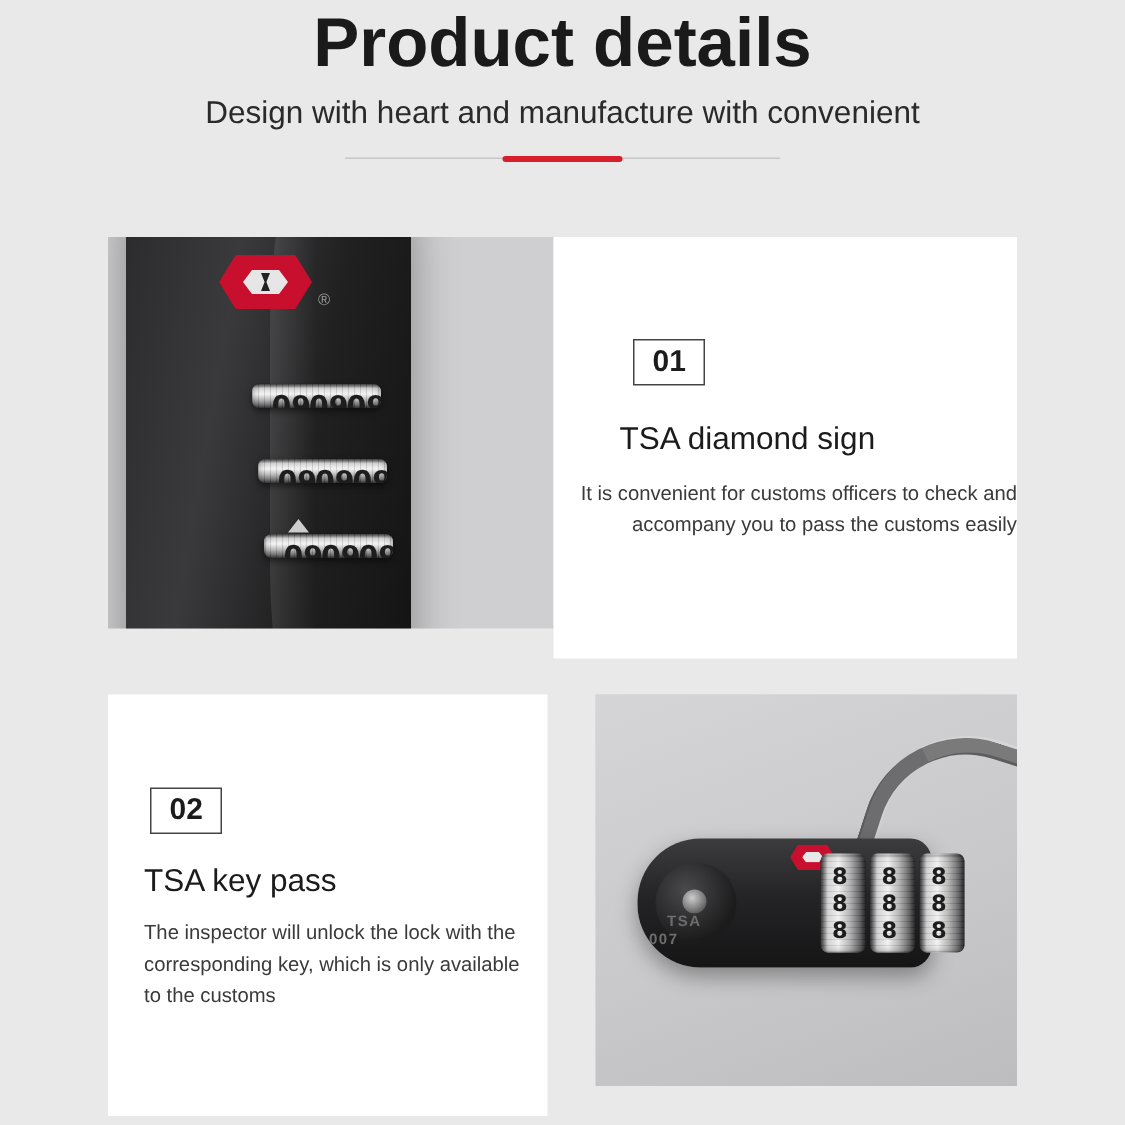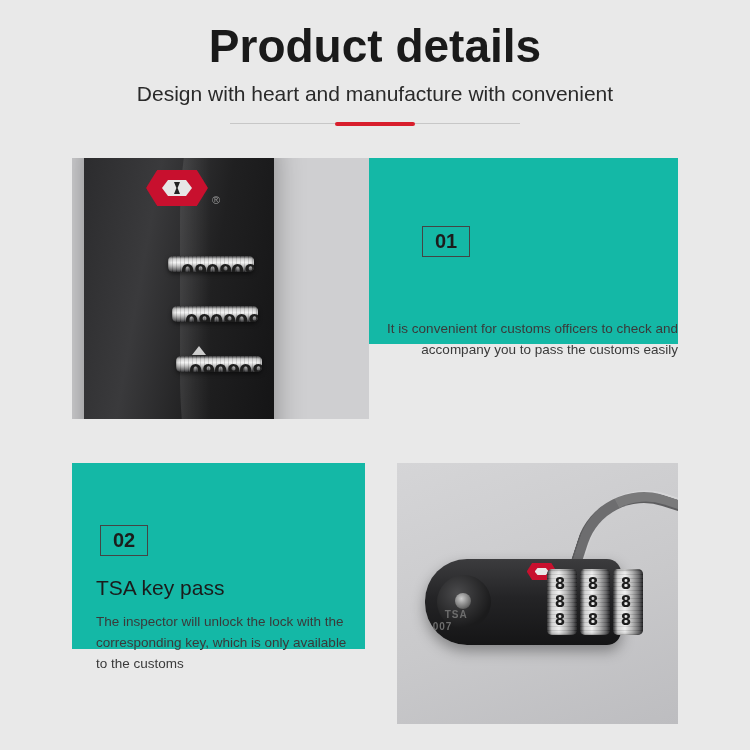--- a/index.html
+++ b/index.html
@@ -16,21 +16,20 @@
   .page {
     position: relative;
     width: 750px;
     height: 750px;
     background: #e9e9e9;
   }
 
   
   .header {
     text-align: center;
-    padding-top: 18px;
   }
   .header h1 {
     margin: 0;
     font-size: 46px;
     font-weight: bold;
     color: #1a1a1a;
     letter-spacing: 0px;
     line-height: 56px;
   }
   .header h2 {
@@ -83,22 +82,22 @@
 
   .photo {
     width: 297px;
     height: 261px;
     background: #cfcfd1;
     position: relative;
     overflow: hidden;
   }
   .textpanel {
     width: 309px;
-    height: 186px;
-    background: #14b8a6;
+    height: 281px;
+    background: #ffffff;
     position: relative;
     box-sizing: border-box;
   }
   .row.reverse .photo { width: 297px; }
   .row.reverse .textpanel { width: 309px; }
 
   .num-box {
     position: absolute;
     border: 1px solid #444;
     padding: 3px 12px 4px 12px;
@@ -384,20 +383,21 @@
         <div class="dial dial3">
           <div class="ridges"></div>
           <span class="digit d-a">09</span>
           <span class="digit d-b">09</span>
           <span class="digit d-c">09</span>
         </div>
       </div>
 
       <div class="textpanel p1">
         <div class="num-box">01</div>
+        <div class="panel-title">TSA diamond sign</div>
         <div class="panel-body">It is convenient for customs officers to check and accompany you to pass the customs easily</div>
       </div>
 
     </div>
 
     <div class="row reverse">
 
       <div class="textpanel p2">
         <div class="num-box">02</div>
         <div class="panel-title">TSA key pass</div>

